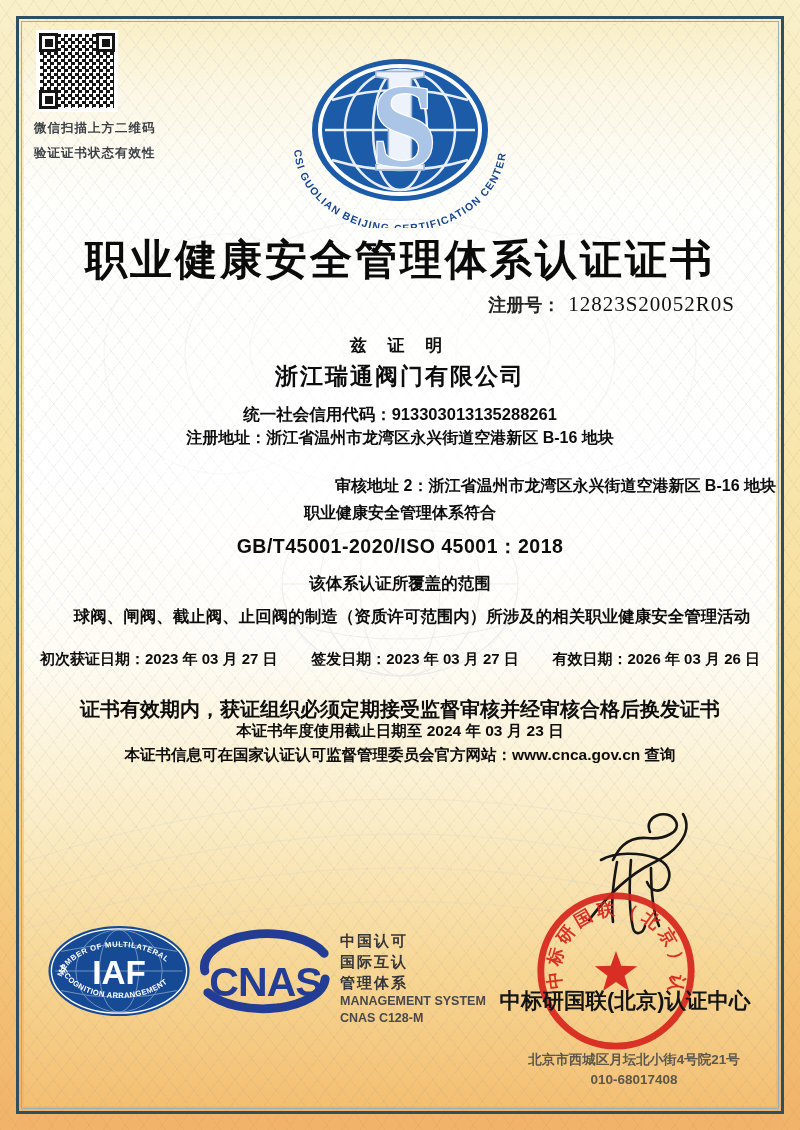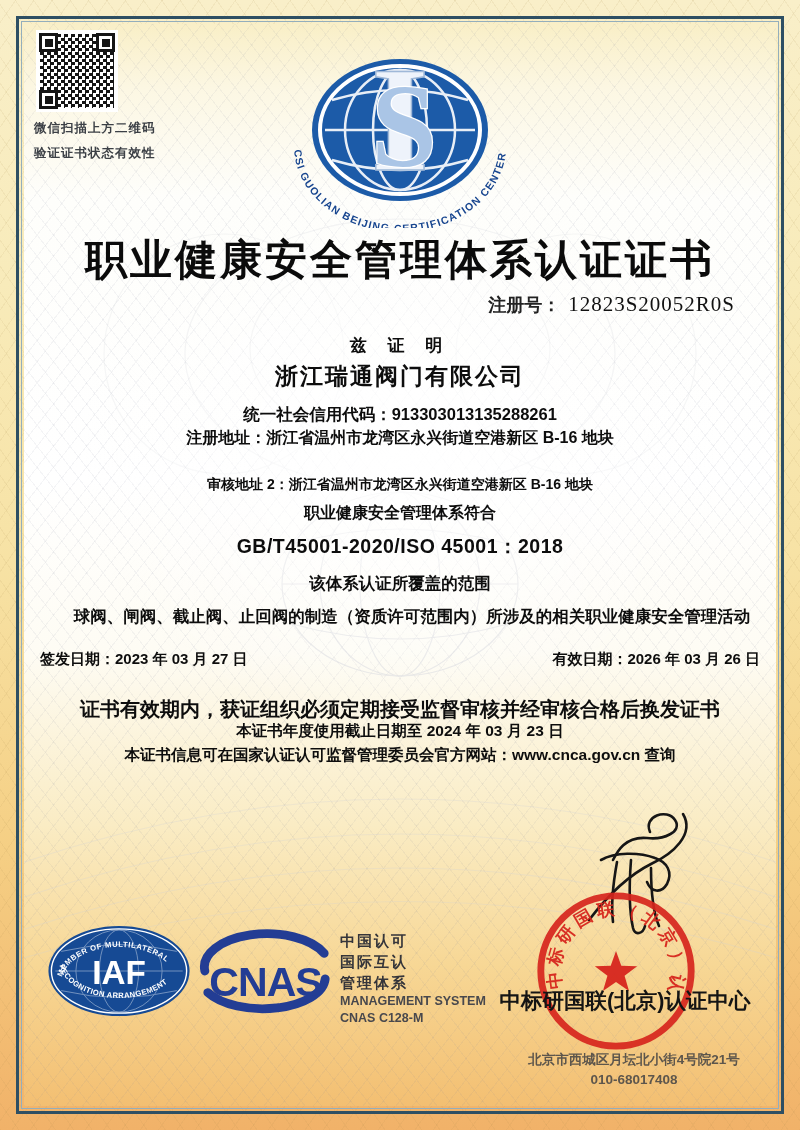--- a/index.html
+++ b/index.html
@@ -51,21 +51,21 @@
   .regline { top:268px; right:41px; display:flex; align-items:baseline; gap:8px; }
   .regline .lab { font-size:18px; font-weight:bold; color:#222; }
   .regline .num { font-family:"Liberation Serif", serif; font-size:21px; color:#111; letter-spacing:1px; }
 
   .cline { left:0; width:100%; text-align:center; color:#0d0d0d; white-space:nowrap; }
   .certify  { top:310px; font-size:17px;  font-weight:bold; letter-spacing:8px; }
   .company  { top:337px; font-size:23px;  font-weight:bold; letter-spacing:2px; }
   .credit   { top:380px; font-size:16.5px; font-weight:bold; }
   .addr1    { top:404px; font-size:16px;  font-weight:bold; }
   .addr2    { top:428px; font-size:16px;  font-weight:bold; }
-  .addr3    { top:452px; font-size:14px;  font-weight:bold; }
+  .addr3    { top:452px; font-size:16px;  font-weight:bold;text-align:right; }
   .conform  { top:479px; font-size:16px;  font-weight:bold; }
   .standard { top:509px; font-size:19.5px; font-weight:bold; letter-spacing:.5px; }
   .scopehead{ top:549px; font-size:16.5px; font-weight:bold; }
   .scope    { top:582px; font-size:16.5px; font-weight:bold;padding-left:24px; }
 
   .dates { left:0; top:626px; width:100%; display:flex; justify-content:space-between;
     padding:0 16px; font-size:15px; font-weight:bold; color:#0d0d0d; white-space:nowrap; }
   .note { left:0; width:100%; text-align:center; font-weight:bold; color:#0d0d0d; white-space:nowrap; }
   .note1 { top:672px; font-size:20px; } .note2 { top:697px; font-size:15.5px; } .note3 { top:721px; font-size:15.5px; }
 
@@ -147,20 +147,21 @@
     <div class="layer cline company">浙江瑞通阀门有限公司</div>
     <div class="layer cline credit">统一社会信用代码：913303013135288261</div>
     <div class="layer cline addr1">注册地址：浙江省温州市龙湾区永兴街道空港新区 B-16 地块</div>
     <div class="layer cline addr3">审核地址 2：浙江省温州市龙湾区永兴街道空港新区 B-16 地块</div>
     <div class="layer cline conform">职业健康安全管理体系符合</div>
     <div class="layer cline standard">GB/T45001-2020/ISO 45001：2018</div>
     <div class="layer cline scopehead">该体系认证所覆盖的范围</div>
     <div class="layer cline scope">球阀、闸阀、截止阀、止回阀的制造（资质许可范围内）所涉及的相关职业健康安全管理活动</div>
 
     <div class="layer dates">
+      <span>初次获证日期：2023 年 03 月 27 日</span>
       <span>签发日期：2023 年 03 月 27 日</span>
       <span>有效日期：2026 年 03 月 26 日</span>
     </div>
 
     <div class="layer note note1">证书有效期内，获证组织必须定期接受监督审核并经审核合格后换发证书</div>
     <div class="layer note note2">本证书年度使用截止日期至 2024 年 03 月 23 日</div>
     <div class="layer note note3">本证书信息可在国家认证认可监督管理委员会官方网站：www.cnca.gov.cn 查询</div>
 
     <svg class="layer signature" viewBox="0 0 160 150">
       <g fill="none" stroke="#161616" stroke-width="2.6" stroke-linecap="round">

